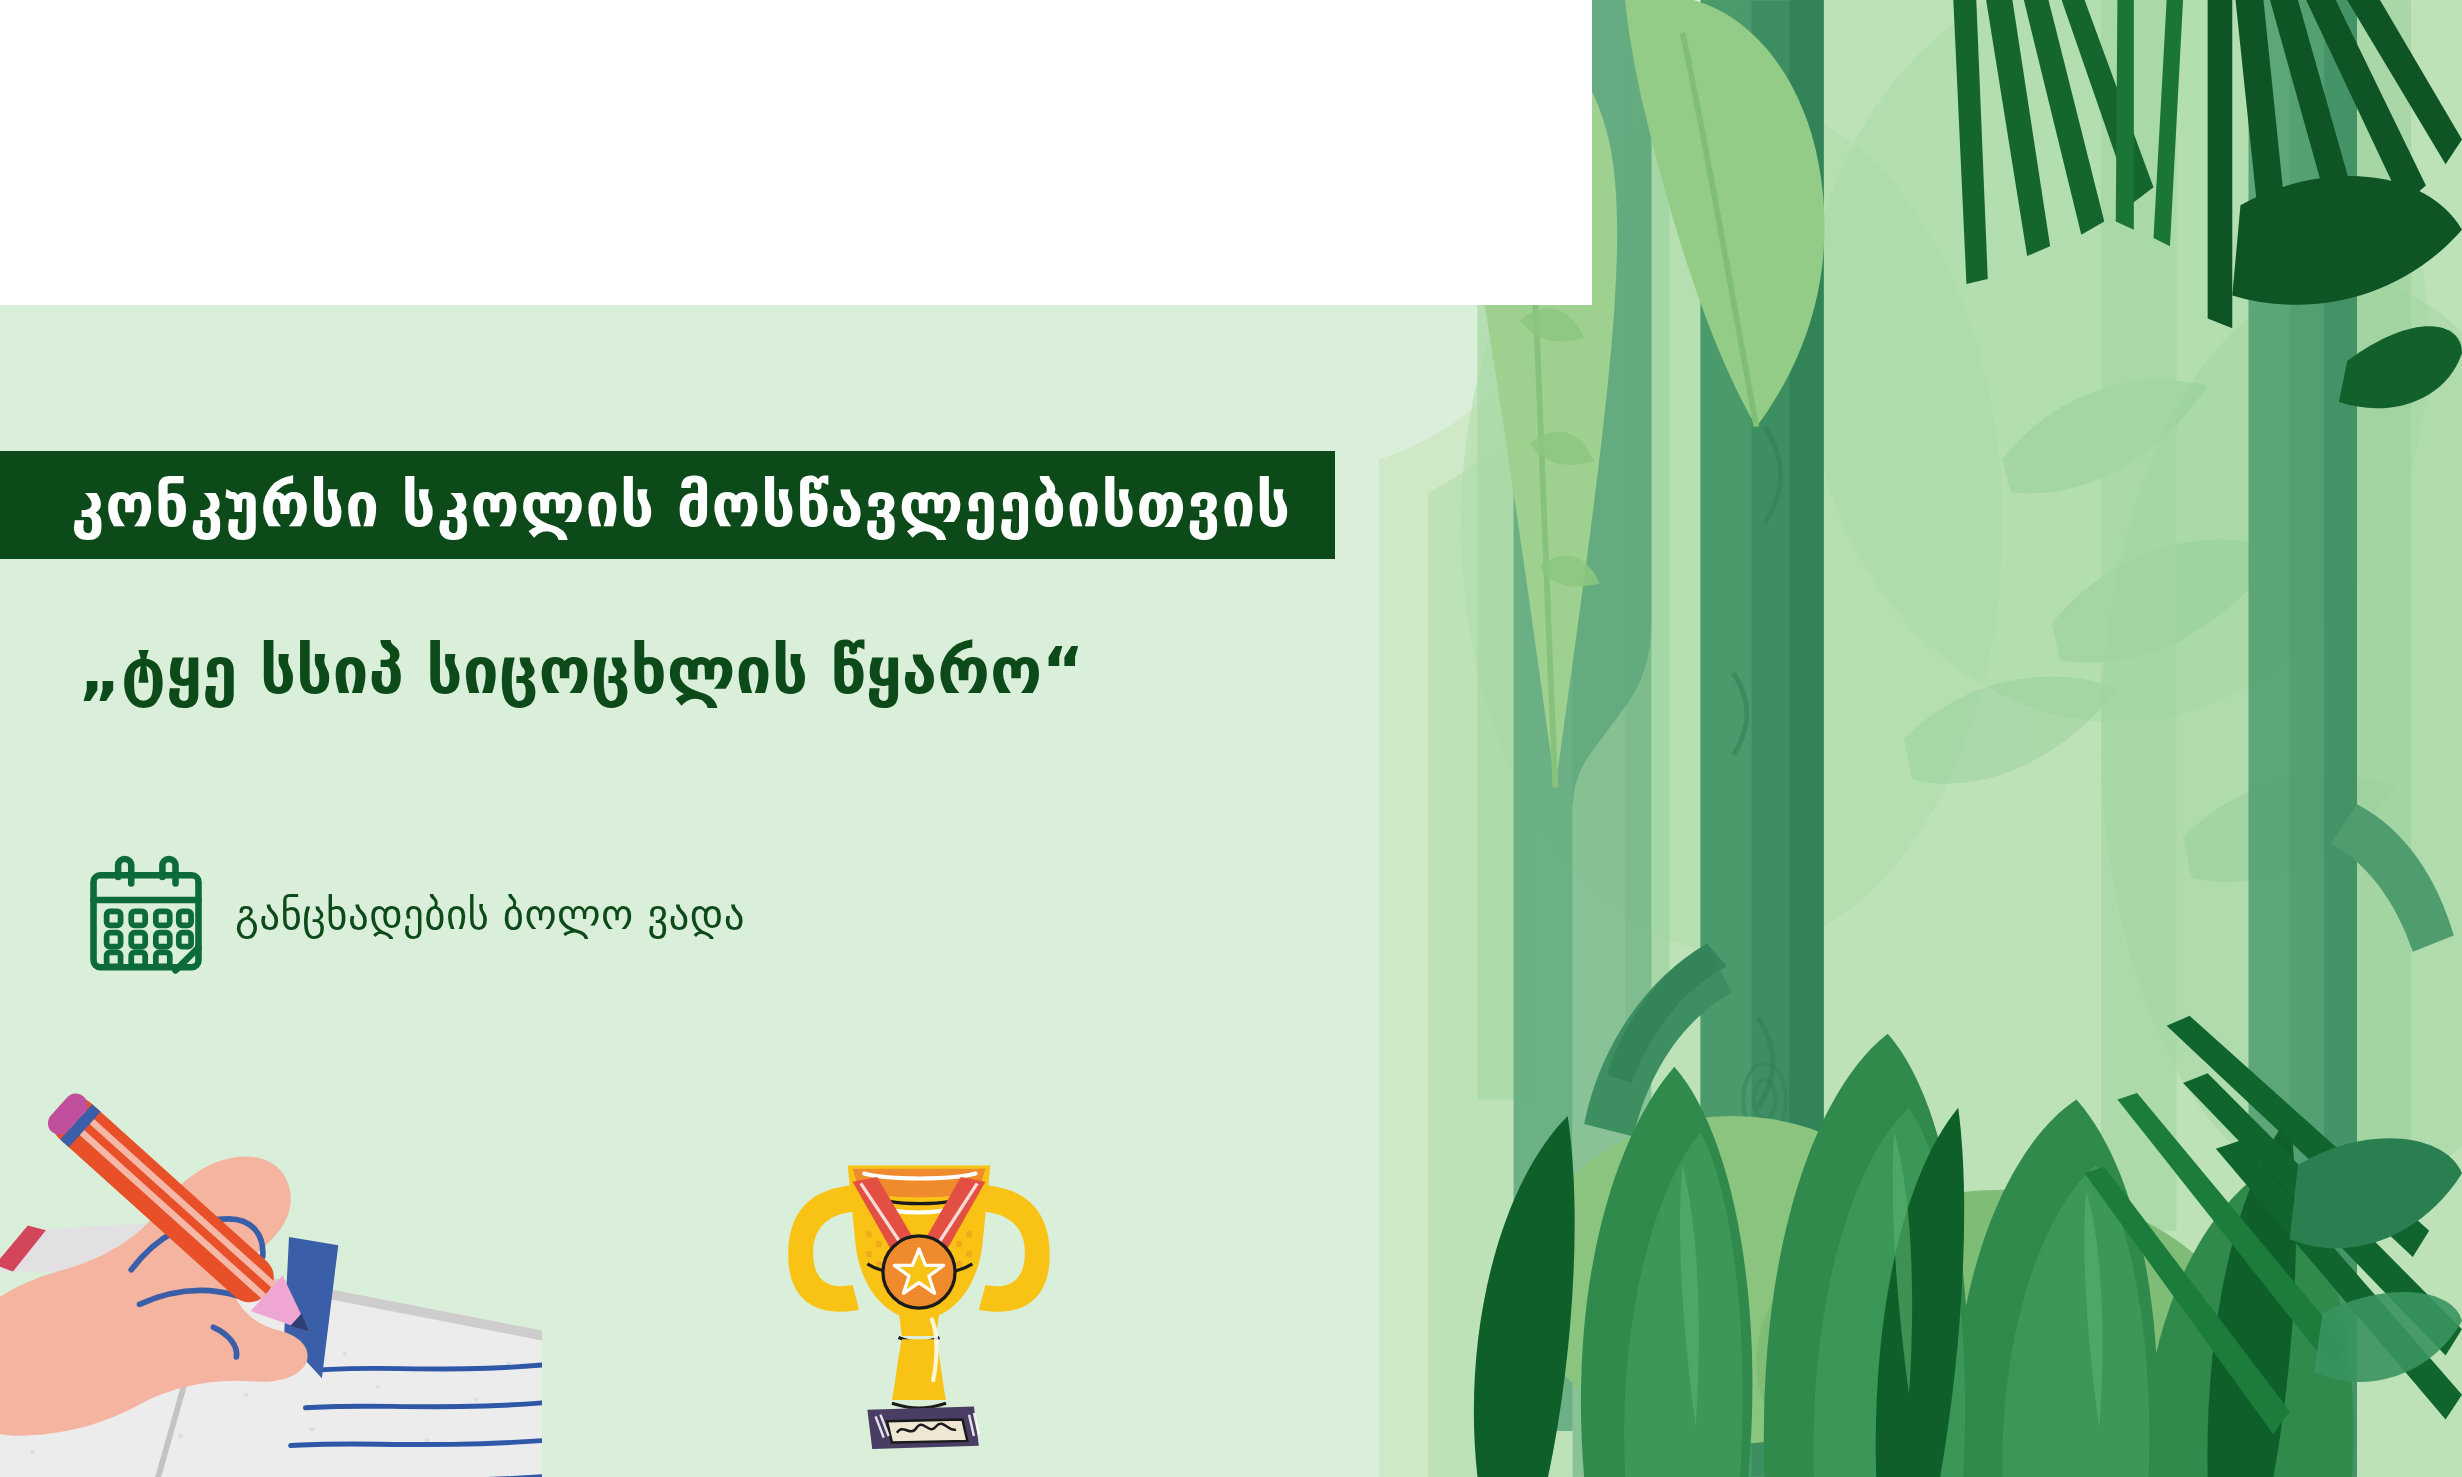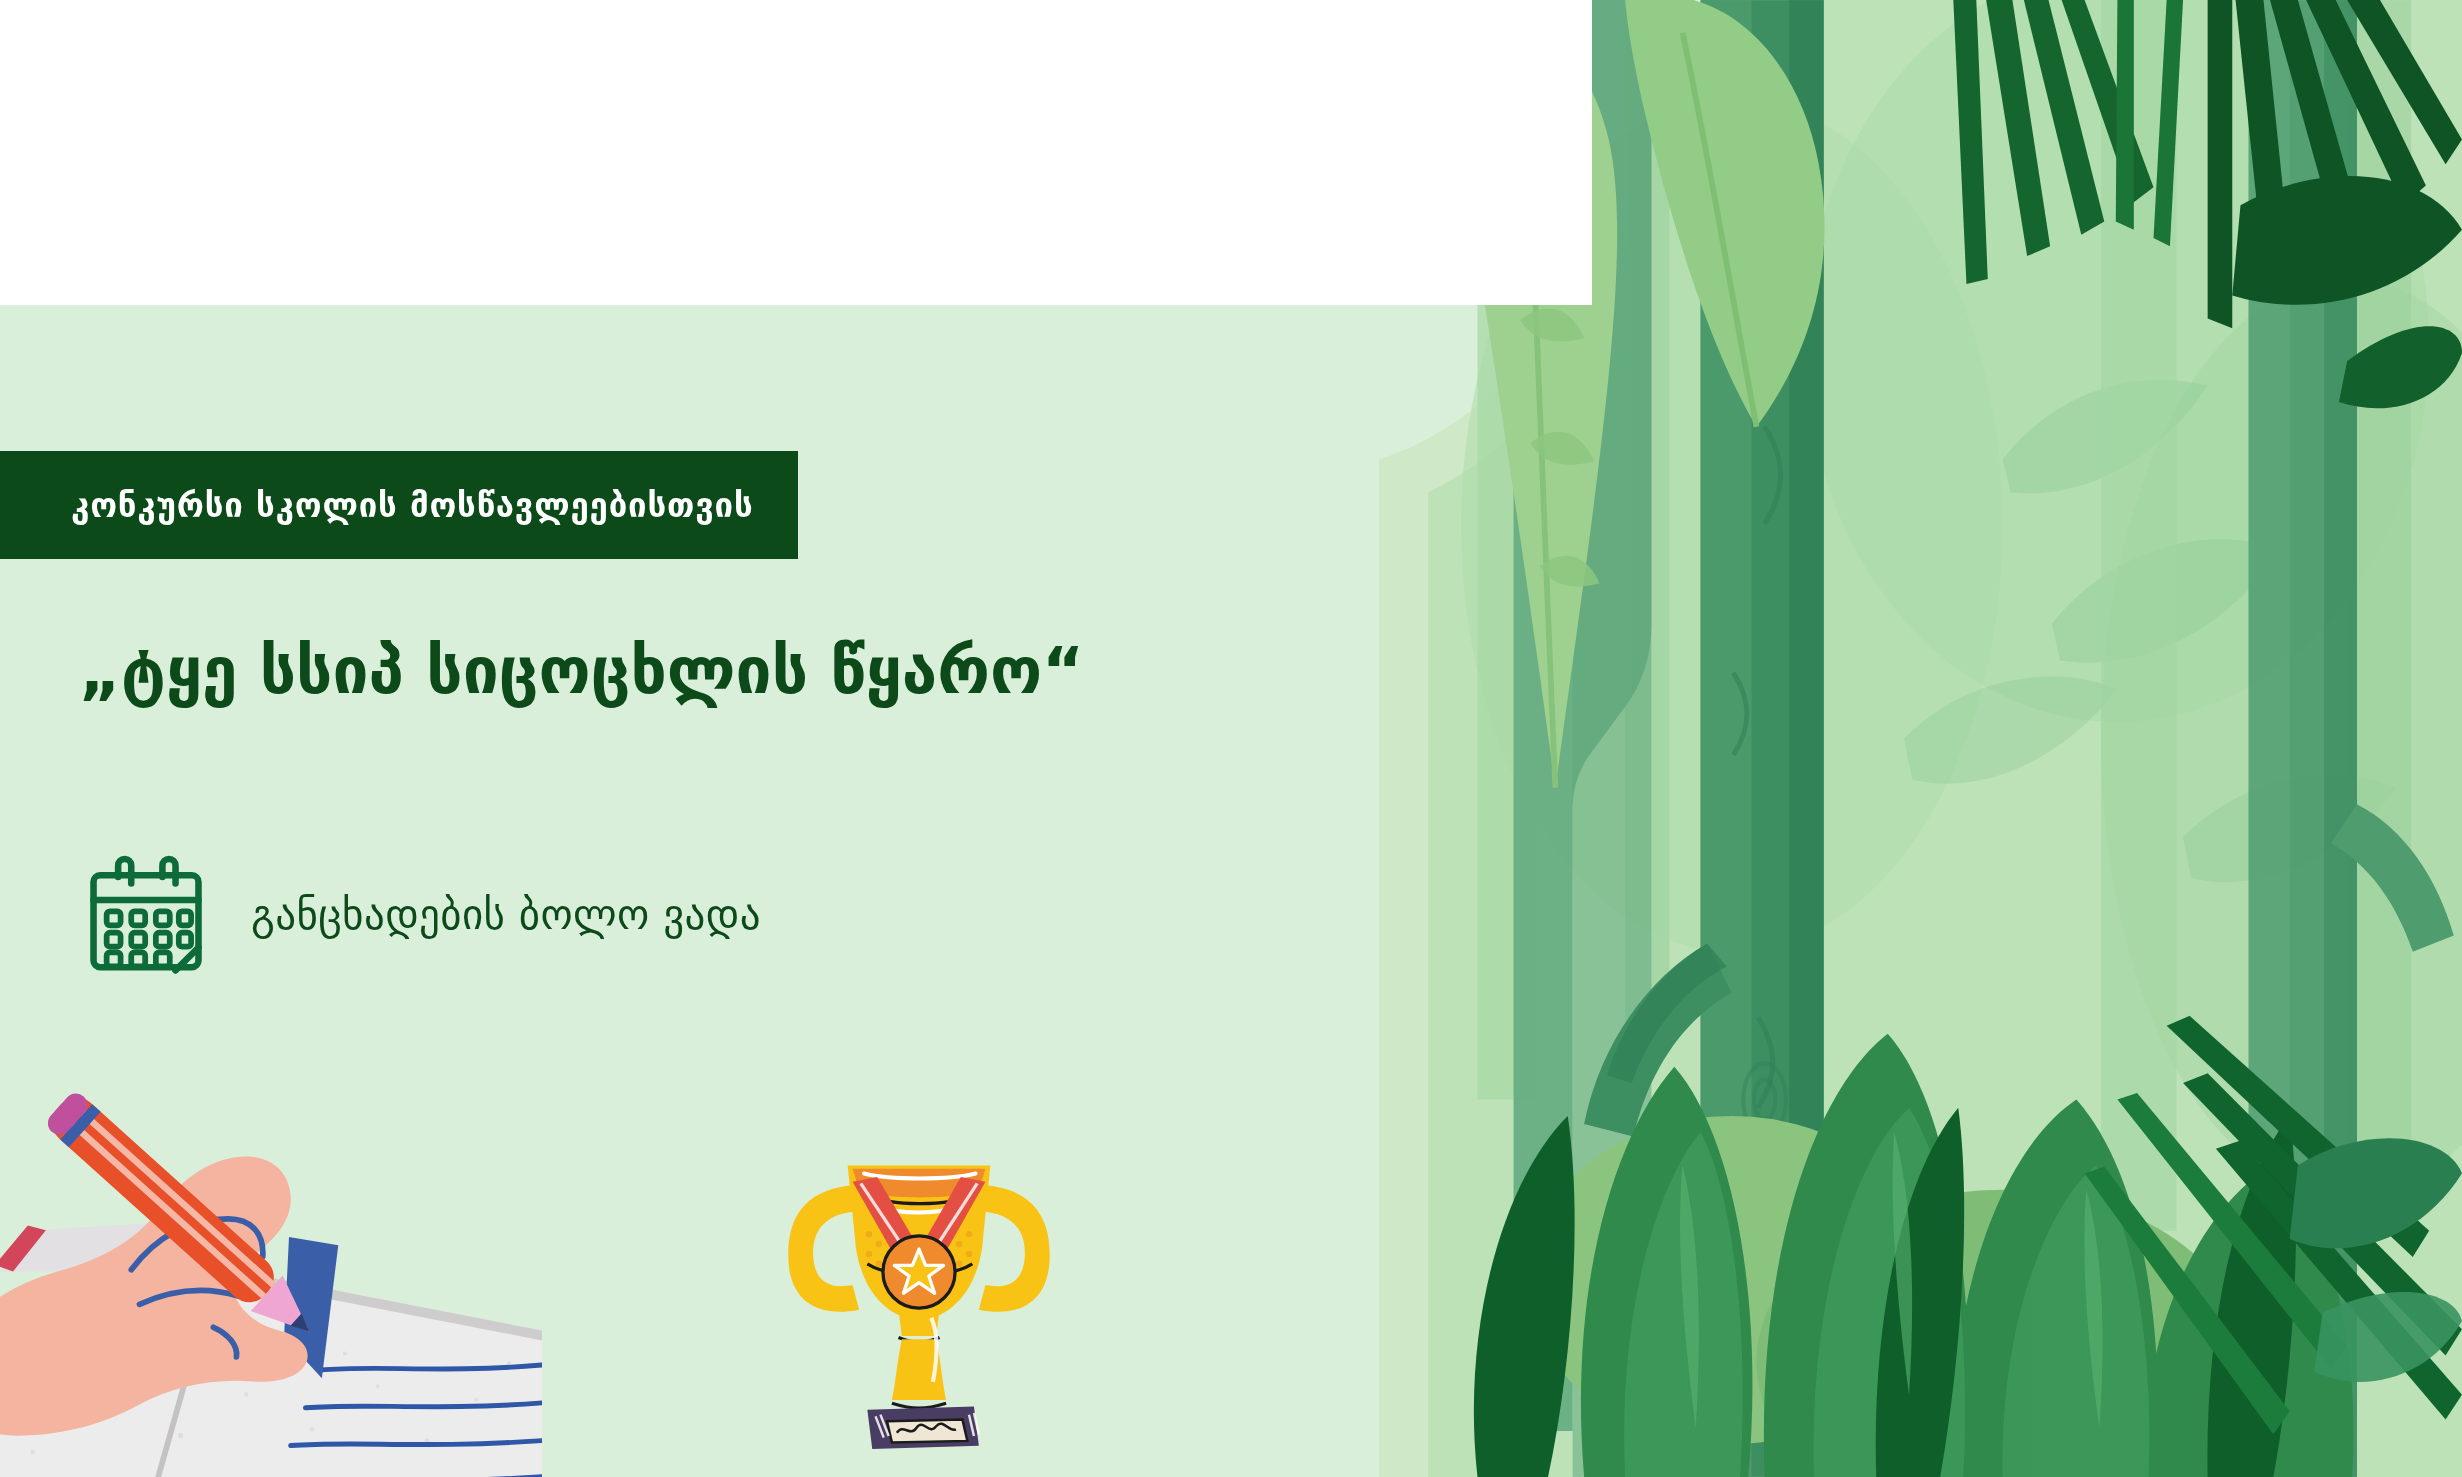--- a/index.html
+++ b/index.html
@@ -94,32 +94,32 @@
 
   
   .title-banner {
     position:absolute; top:451px; left:0;
     height:108px; padding:0 44px 0 71px;
     background:#0d4a1a;
     display:flex; align-items:center;
     z-index:4;
   }
   .title-banner .t {
-    color:#ffffff; font-size:33px; font-weight:700; letter-spacing:0.8px; white-space:nowrap;
+    color:#ffffff; font-size:60px; font-weight:700; letter-spacing:0.8px; white-space:nowrap;
   }
 
   
   .subtitle {
     position:absolute; top:634px; left:79px;
     color:#0d4a1a; font-size:64px; font-weight:700; letter-spacing:0px; white-space:nowrap;
     z-index:4;
   }
 
   
-  .deadline { position:absolute; top:854px; left:90px; display:flex; align-items:center; gap:49px; z-index:4; }
+  .deadline { position:absolute; top:854px; left:90px; display:flex; align-items:center; gap:33px; z-index:4; }
   .cal-icon { width:112px; height:123px; }
   .deadline-txt { color:#0d4a1a; }
   .deadline-line1 { font-size:41px; line-height:1.14; letter-spacing:0.4px; }
   .deadline-line2 { font-size:43px; font-weight:700; line-height:1.18; letter-spacing:0.4px; }
 
   
   .hand-ill { position:absolute; left:-33px; bottom:-8.2px; width:575px; height:460px; z-index:5; }
   .trophy-ill { position:absolute; left:767px; bottom:0px; width:304px; height:328px; z-index:5; }
 </style>
 </head>

